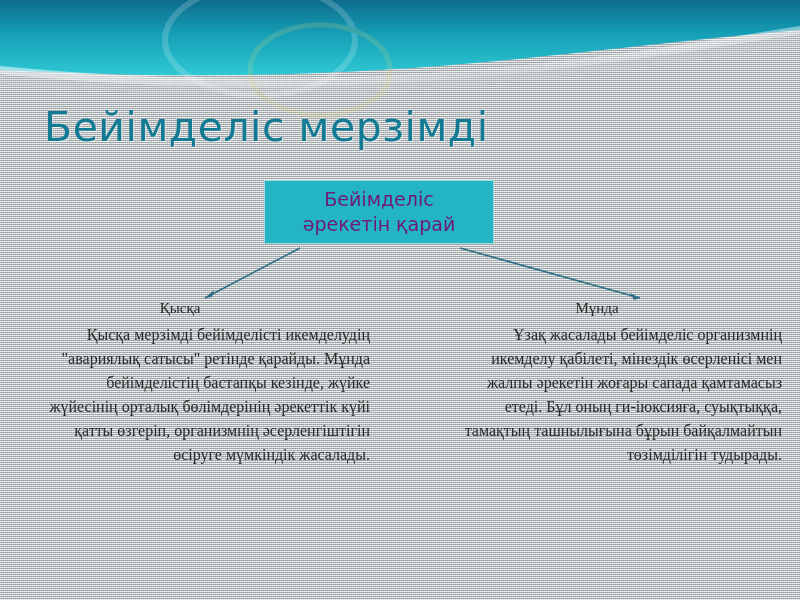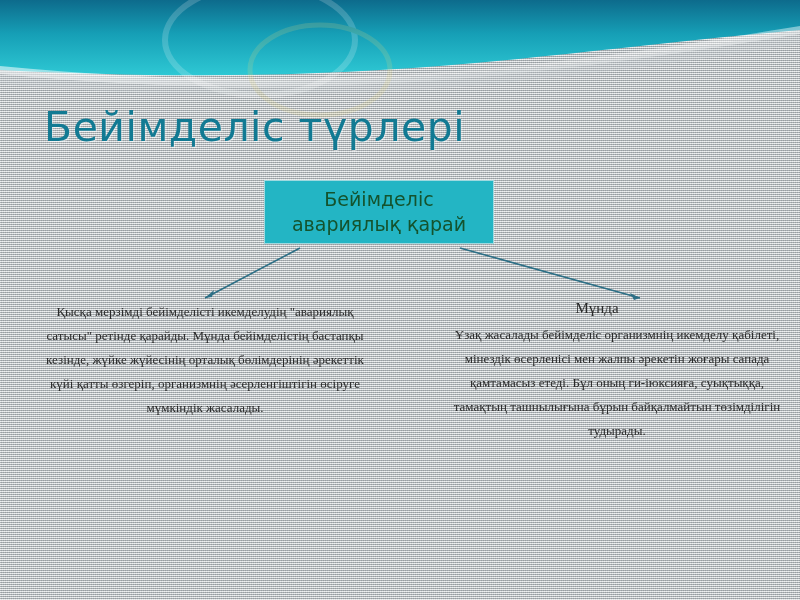--- a/index.html
+++ b/index.html
@@ -50,21 +50,21 @@
 
   
   .center-box {
     position: absolute;
     left: 264px;
     top: 180px;
     width: 230px;
     height: 64px;
     background: #23b5c4;
     border: 1px solid #9fd9df;
-    color: #14532d;
+    color: #701a75;
     font-family: "DejaVu Sans", sans-serif;
     font-size: 19px;
     line-height: 25px;
     text-align: center;
     display: flex;
     align-items: center;
     justify-content: center;
     box-sizing: border-box;
     padding: 2px 6px;
   }
@@ -92,23 +92,23 @@
   .col-head {
     font-size: 15px;
     line-height: 17px;
     text-align: center;
     margin-bottom: 6px;
   }
   .col-left .col-head  { margin-left: -10px; width: 300px; }
   .col-right .col-head { margin-left: 100px; width: 90px; }
 
   .col-body {
-    font-size: 13px;
+    font-size: 16px;
     line-height: 24px;
-    text-align: center;
+    text-align: right;
   }
 
   
   .wm {
     position: absolute;
     opacity: 0.18;
     pointer-events: none;
   }
 </style>
 </head>
@@ -134,37 +134,38 @@
       <path d="M0,66 C140,80 300,84 470,70 C610,58 710,40 800,26 L800,34 C700,50 600,66 470,78 C300,92 140,88 0,74 Z" fill="url(#wgrad)"></path>
       <path d="M0,70 C130,82 290,86 460,74 C620,62 720,44 800,30 L800,44 C700,60 600,74 470,86 C300,100 130,96 0,84 Z" fill="#c9cfd2" opacity="0.25"></path>
     </svg>
   </div>
 
   <svg class="wm" style="left:150px; top:0px;" width="260" height="150" viewBox="0 0 260 150">
     <ellipse cx="110" cy="40" rx="95" ry="55" fill="none" stroke="#ffffff" stroke-width="6"></ellipse>
     <ellipse cx="170" cy="70" rx="70" ry="45" fill="none" stroke="#e8d77a" stroke-width="5"></ellipse>
   </svg>
 
-  <div class="title">Бейімделіс түрлері</div>
+  <div class="title">Бейімделіс мерзімді</div>
 
   <svg class="connectors">
     <line x1="300" y1="248" x2="205" y2="298" stroke="#2c6f86" stroke-width="1.6"></line>
     <polygon points="205,298 214,290 212,297" fill="#2c6f86"></polygon>
     <line x1="460" y1="248" x2="640" y2="298" stroke="#2c6f86" stroke-width="1.6"></line>
     <polygon points="640,298 630,293 634,300" fill="#2c6f86"></polygon>
   </svg>
 
   <div class="center-box">
     <div>
       <span>Бейімделіс</span>
-      <span>авариялық қарай</span>
+      <span>әрекетін қарай</span>
     </div>
   </div>
 
   <div class="col col-left">
+    <div class="col-head">Қысқа</div>
     <div class="col-body">Қысқа мерзімді бейімделісті икемделудің "авариялық сатысы" ретінде қарайды. Мұнда бейімделістің бастапқы кезінде, жүйке жүйесінің орталық бөлімдерінің әрекеттік күйі қатты өзгеріп, организмнің әсерленгіштігін өсіруге мүмкіндік жасалады.</div>
   </div>
 
   <div class="col col-right">
     <div class="col-head">Мұнда</div>
     <div class="col-body">Ұзақ жасалады бейімделіс организмнің икемделу қабілеті, мінездік өсерленісі мен жалпы әрекетін жоғары сапада қамтамасыз етеді. Бұл оның ги-іюксияға, суықтыққа, тамақтың ташнылығына бұрын байқалмайтын төзімділігін тудырады.</div>
   </div>
 
 </div>
 

